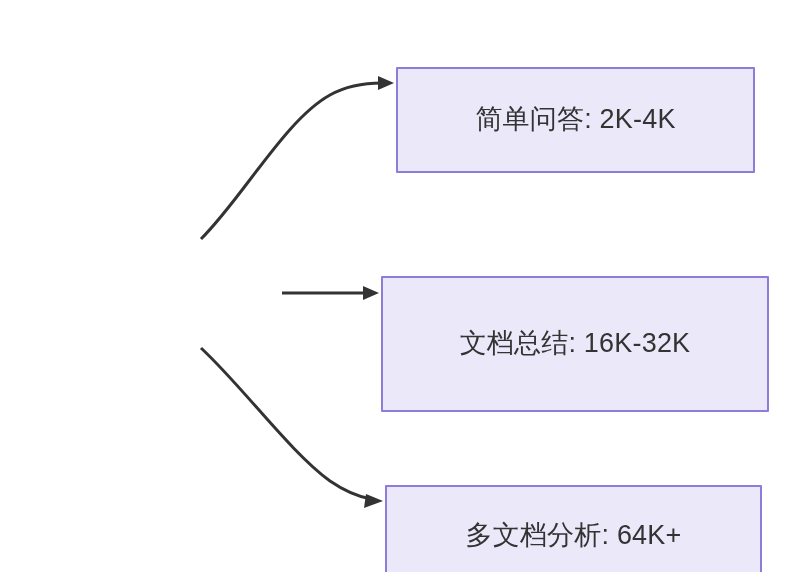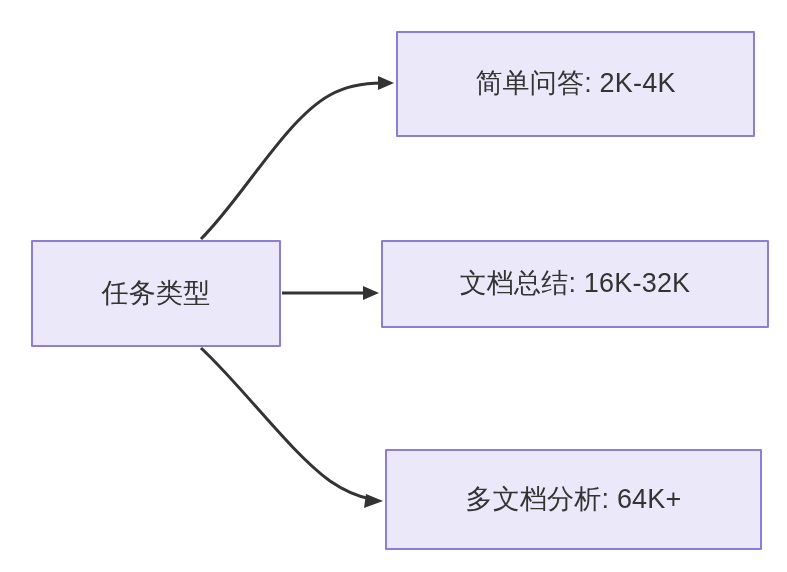--- a/index.html
+++ b/index.html
@@ -35,20 +35,21 @@
   .node {
     position: absolute;
     box-sizing: border-box;
     background: #eae8f9;
     border: 2px solid #8e7cd8;
     border-radius: 1px;
     display: flex;
     align-items: center;
     justify-content: center;
     text-align: center;
+    margin-top: 36px;
   }
 
   .node-label {
     color: #333333;
     font-size: 27px;
     line-height: 1.25;
     letter-spacing: 0.2px;
     white-space: nowrap;
   }
 
@@ -62,21 +63,21 @@
   #node-simple-qa {
     left: 396px;
     top: 31px;
     width: 359px;
     height: 106px;
   }
   #node-doc-summary {
     left: 381px;
     top: 240px;
     width: 388px;
-    height: 88px;
+    height: 136px;
   }
   #node-multi-doc {
     left: 385px;
     top: 449px;
     width: 377px;
     height: 101px;
   }
 
   .edge-path {
     fill: none;
@@ -99,23 +100,20 @@
     <path class="edge-path" d="M 201,239 C 244,196 285,120 330,95 C 348,85 368,83 382,83"></path>
     <polygon class="arrow-head" points="394,83 378,76 378,90"></polygon>
 
     <path class="edge-path" d="M 282,293 L 367,293"></path>
     <polygon class="arrow-head" points="379,293 363,286 363,300"></polygon>
 
     <path class="edge-path" d="M 201,348 C 243,387 290,452 330,481 C 346,492 360,497 371,499"></path>
     <polygon class="arrow-head" points="383,501 366,494 364,508"></polygon>
   </svg>
 
-  <div class="node" id="node-root">
-    <span class="node-label">任务类型</span>
-  </div>
 
   <div class="node" id="node-simple-qa">
     <span class="node-label">简单问答: 2K-4K</span>
   </div>
 
   <div class="node" id="node-doc-summary">
     <span class="node-label">文档总结: 16K-32K</span>
   </div>
 
   <div class="node" id="node-multi-doc">

